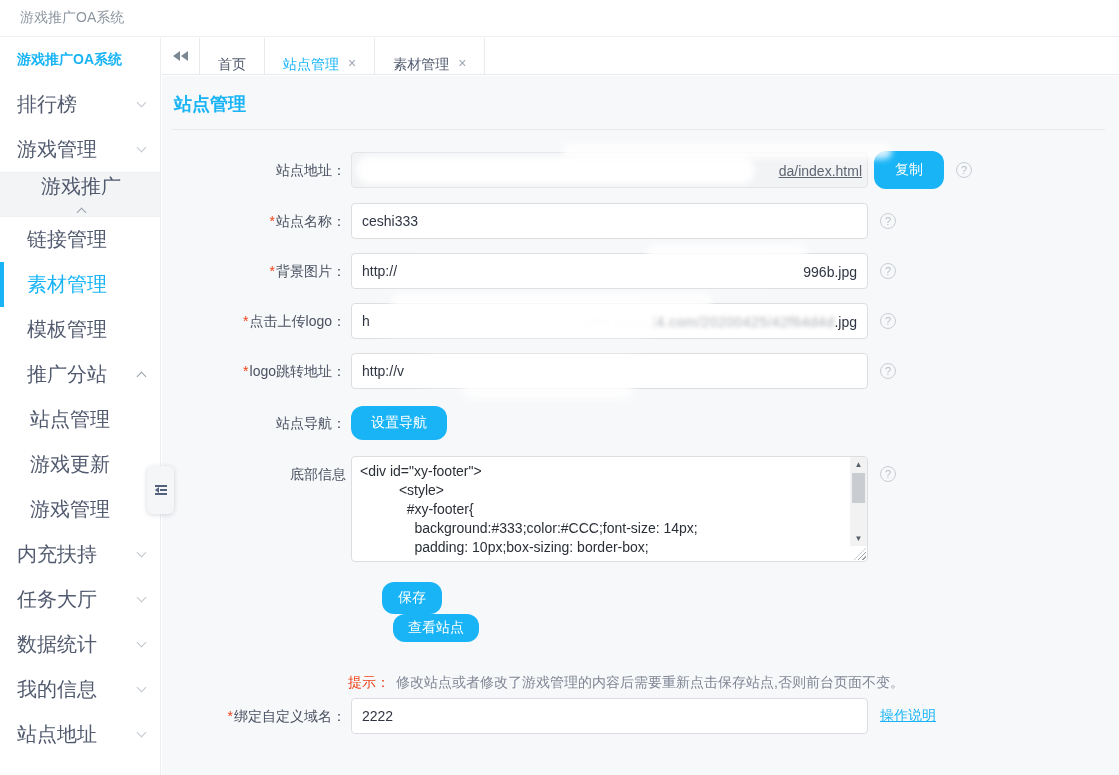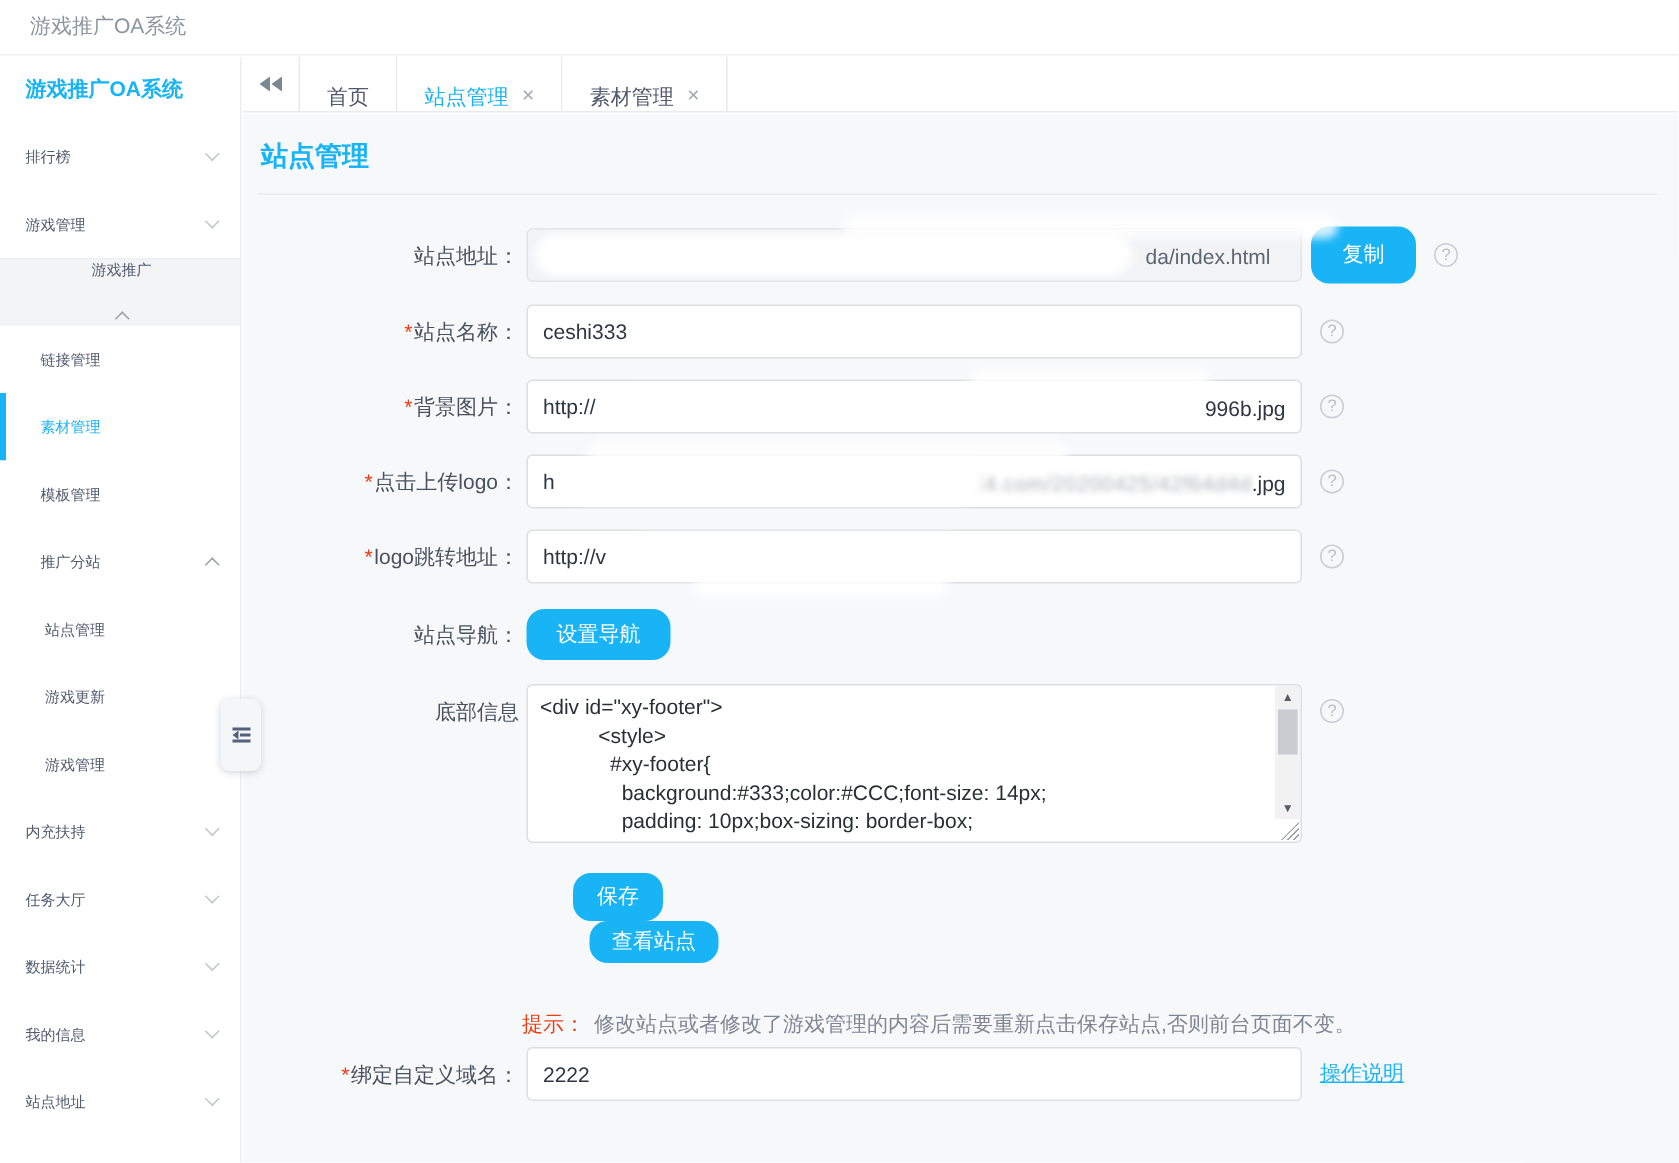--- a/index.html
+++ b/index.html
@@ -15,21 +15,21 @@
   body{
     width:1119px;height:775px;position:relative;overflow:hidden;
     font-family:"Liberation Sans",sans-serif;background:#fff;color:var(--txt);
   }
   
   .topbar{position:absolute;top:0;left:0;width:1119px;height:37px;background:#fff;border-bottom:1px solid #eef0f3;z-index:3;}
   .topbar-title{position:absolute;left:20px;top:50%;transform:translateY(-50%);font-size:14px;color:var(--muted);}
   
   .sidebar{position:absolute;top:38px;left:0;width:161px;bottom:0;background:#fff;border-right:1px solid #eceef2;z-index:2;}
   .brand{height:44px;display:flex;align-items:center;padding-left:17px;color:var(--accent);font-weight:bold;font-size:14px;}
-  .menu-item{height:45px;display:flex;align-items:center;padding:0 15px 0 17px;font-size:10px;color:#515a6e;cursor:pointer;position:relative;background:#fff;justify-content:space-between;}
+  .menu-item{height:45px;display:flex;align-items:center;padding:0 15px 0 17px;font-size:20px;color:#515a6e;cursor:pointer;position:relative;background:#fff;justify-content:space-between;}
   .menu-item .lab{flex:1;white-space:nowrap;}
   .menu-item.child{padding-left:27px;}
   .menu-item.gchild{padding-left:30px;}
   .menu-item.expanded-parent{background:#f3f4f6;border-top:1px solid #eef0f3;border-bottom:1px solid #eef0f3;flex-direction:column;}
   .menu-item.active{color:var(--accent);}
   .menu-item.active::before{content:"";position:absolute;left:0;top:0;bottom:0;width:4px;background:var(--accent);}
   .chev{width:7px;height:7px;border-right:1.4px solid #c2c7ce;border-bottom:1.4px solid #c2c7ce;transform:rotate(45deg);margin-top:-4px;flex:none;}
   .chev.up{transform:rotate(-135deg);margin-top:4px;border-color:#9aa1ab;}
   .collapse-handle{position:absolute;right:-14px;top:428px;width:27px;height:48px;background:#f5f6f8;border-radius:6px;box-shadow:0 1px 5px rgba(40,50,70,.18);display:flex;align-items:center;justify-content:center;z-index:4;cursor:pointer;}
   
@@ -46,21 +46,21 @@
   .frow{display:flex;align-items:center;margin-bottom:14px;}
   .frow.top{align-items:flex-start;}
   .flabel{width:184px;text-align:right;font-size:14px;color:#495060;flex:none;line-height:36px;white-space:nowrap;}
   .frow.top .flabel{line-height:20px;padding-top:8px;}
   .req{color:var(--red);margin-right:1px;}
   .ctl{margin-left:5px;display:flex;align-items:center;}
   .frow.top .ctl{align-items:flex-start;}
   .tinput{width:517px;height:36px;border:1px solid var(--border);border-radius:4px;background:#fff;font-size:14px;color:#2f3542;padding:0 10px;position:relative;display:flex;align-items:center;}
   input.tinput{outline:none;font-family:"Liberation Sans",sans-serif;}
   .tinput.readonly{background:#f2f3f5;border-color:#e2e4e8;color:#5d6672;}
-  .suffix-right{position:absolute;right:20px;top:0;height:36px;display:flex;align-items:center;}
+  .suffix-right{position:absolute;right:5px;top:0;height:36px;display:flex;align-items:center;text-decoration:underline;}
   .suffix-edge{position:absolute;right:10px;top:0;height:36px;display:flex;align-items:center;}
   .faint{filter:blur(2px);opacity:.4;letter-spacing:.5px;}
   .blob{position:absolute;background:rgba(255,255,255,.95);border-radius:16px;filter:blur(3px);pointer-events:none;}
   .qicon{width:16px;height:16px;border:1px solid #c9cdd4;border-radius:50%;color:#b8bdc6;font-size:11px;display:flex;align-items:center;justify-content:center;margin-left:12px;flex:none;cursor:pointer;}
   .frow.top .qicon{margin-top:10px;}
   .btn{background:var(--accent);color:#fff;border:none;border-radius:12px;font-size:14px;display:inline-flex;align-items:center;justify-content:center;cursor:pointer;font-family:"Liberation Sans",sans-serif;}
   .btn-copy{width:70px;height:38px;margin-left:6px;}
   .btn-nav{width:96px;height:34px;}
   .btn-save{width:60px;height:32px;}
   .btn-view{width:86px;height:28px;margin-left:11px;}

